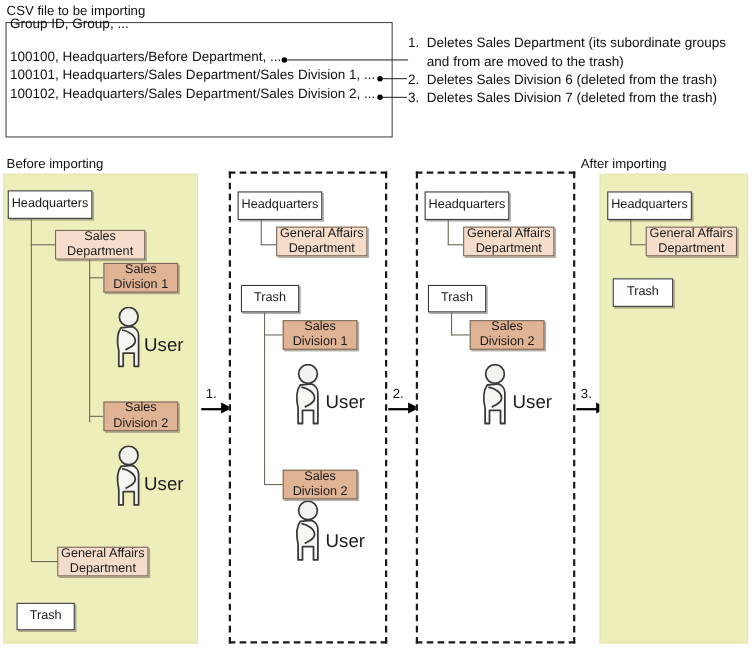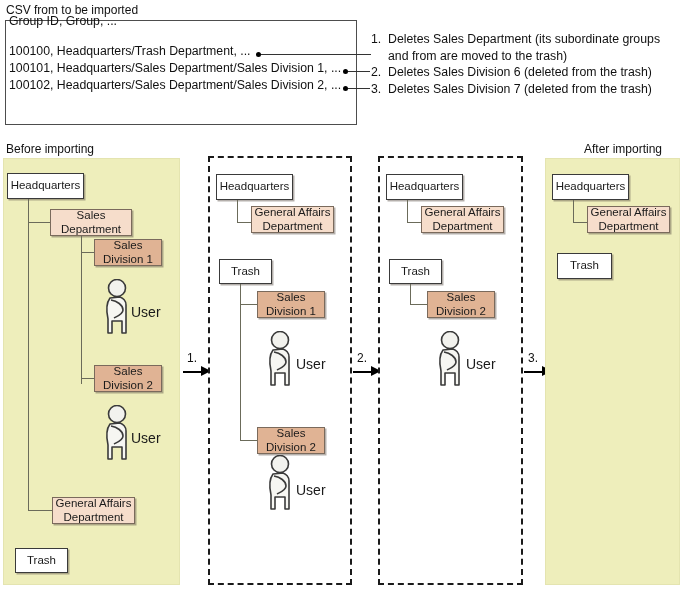--- a/index.html
+++ b/index.html
@@ -43,21 +43,21 @@
   #note1-a{left:388px;top:32px;}
   #note1-b{left:388px;top:49px;}
   #note2-num{left:371px;top:65px;}
   #note2-a{left:388px;top:65px;}
   #note3-num{left:371px;top:82px;}
   #note3-a{left:388px;top:82px;}
 
   
   .panel-caption{position:absolute;font-size:12px;}
   #cap-before{left:6px;top:142px;}
-  #cap-after{left:584px;top:142px;}
+  #cap-after{left:528px;top:142px;}
 
   
   .panel{position:absolute;box-sizing:border-box;}
   .panel-yellow{background:#eeeebb;border:1px solid #e4e4b0;}
   .panel-dashed{background:#ffffff;border:2px dashed #1a1a1a;}
   #panel-before{left:3px;top:158px;width:177px;height:427px;}
   #panel-step2{left:208px;top:156px;width:144px;height:429px;}
   #panel-step3{left:378px;top:156px;width:145px;height:429px;}
   #panel-after{left:545px;top:158px;width:135px;height:427px;}
 
@@ -74,41 +74,41 @@
   .node-light{background:#f6ddcb;border-color:#7a6a5c;}
   .node-dark{background:#e0b394;border-color:#7a6a5c;}
 
   
   .vline{position:absolute;width:1px;background:#6b6b5a;}
   .hline{position:absolute;height:1px;background:#6b6b5a;}
 
   
   .person{position:absolute;width:36px;height:56px;}
   .person svg{display:block;}
-  .user-label{position:absolute;font-size:14px;color:#1a1a1a;}
+  .user-label{position:absolute;font-size:17px;color:#1a1a1a;}
 
   
   .arrow-label{position:absolute;font-size:12px;}
   .arrow{position:absolute;height:11px;}
   .arrow .shaft{position:absolute;left:0;top:5px;height:1.6px;background:#000;}
   .arrow .head{
     position:absolute;top:0;width:0;height:0;
     border-top:5.5px solid transparent;
     border-bottom:5.5px solid transparent;
     border-left:10px solid #000;
   }
 </style>
 </head>
 <body>
 
-<div class="abs" id="csv-caption">CSV from to be imported</div>
+<div class="abs" id="csv-caption">CSV file to be importing</div>
 <div class="abs" id="csv-box"></div>
 
 <div class="csv-line" id="csv-l0">Group ID, Group, ...</div>
-<div class="csv-line" id="csv-l1">100100, Headquarters/Trash Department, ...</div>
+<div class="csv-line" id="csv-l1">100100, Headquarters/Before Department, ...</div>
 <div class="csv-line" id="csv-l2">100101, Headquarters/Sales Department/Sales Division 1, ...</div>
 <div class="csv-line" id="csv-l3">100102, Headquarters/Sales Department/Sales Division 2, ...</div>
 
 <div class="dot" id="dot1"></div>
 <div class="dot" id="dot2"></div>
 <div class="dot" id="dot3"></div>
 <div class="leader" id="lead1"></div>
 <div class="leader" id="lead2"></div>
 <div class="leader" id="lead3"></div>
 

